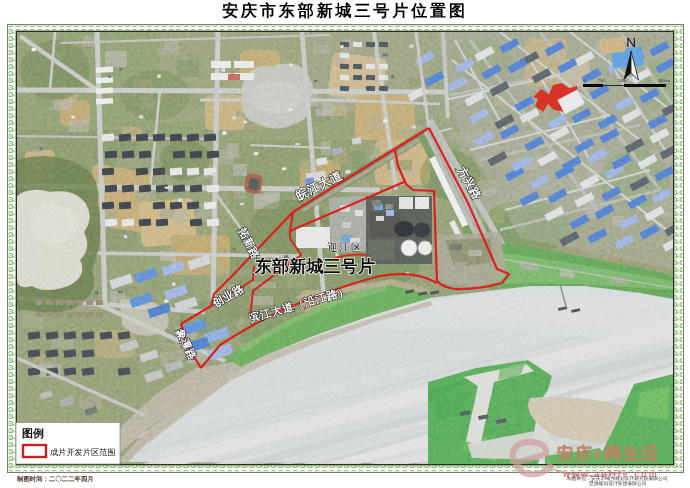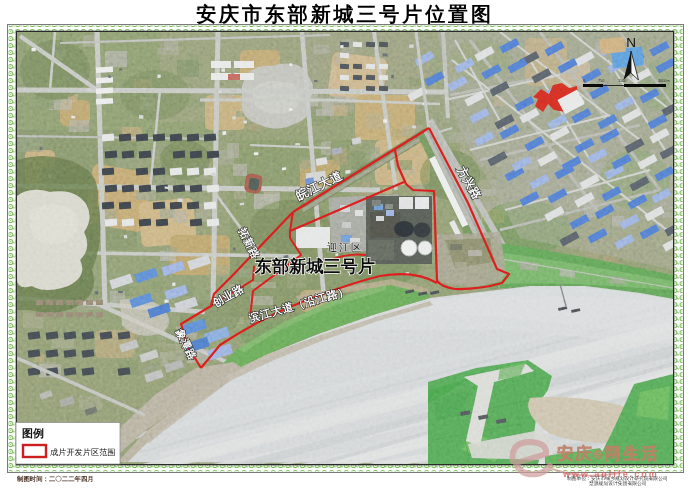--- a/index.html
+++ b/index.html
@@ -1,20 +1,20 @@
 <!DOCTYPE html>
 <html><head><meta charset="utf-8">
 <style>
 html,body{margin:0;padding:0;background:#ffffff;width:690px;height:488px;overflow:hidden}
 #page{position:relative;width:690px;height:488px;background:#fff;font-family:"Liberation Sans",sans-serif}
 </style></head>
 <body>
 <div id="page">
 
-<div style="position:absolute;left:0;top:1px;width:690px;text-align:center;font-family:'Liberation Serif',serif;font-weight:bold;font-size:20px;letter-spacing:2.9px;color:#000;">安庆市东部新城三号片位置图</div>
+<div style="position:absolute;left:0;top:1px;width:690px;text-align:center;font-family:'Liberation Serif',serif;font-weight:bold;font-size:16px;letter-spacing:2.9px;color:#000;">安庆市东部新城三号片位置图</div>
 <svg width="690" height="488" viewBox="0 0 690 488" style="position:absolute;left:0;top:0">
 
 <rect x="7.5" y="24.5" width="676" height="448" fill="none" stroke="#7a7a7a" stroke-width="1"></rect>
 
 <rect x="8.5" y="25.5" width="674" height="446" fill="url(#bp)"></rect>
 <rect x="15.5" y="31" width="659" height="434" fill="#ffffff"></rect>
 
 <rect x="16.5" y="31.5" width="657" height="433" fill="none" stroke="#2b2b2b" stroke-width="1.6"></rect>
 <defs>
 <clipPath id="mapclip">

